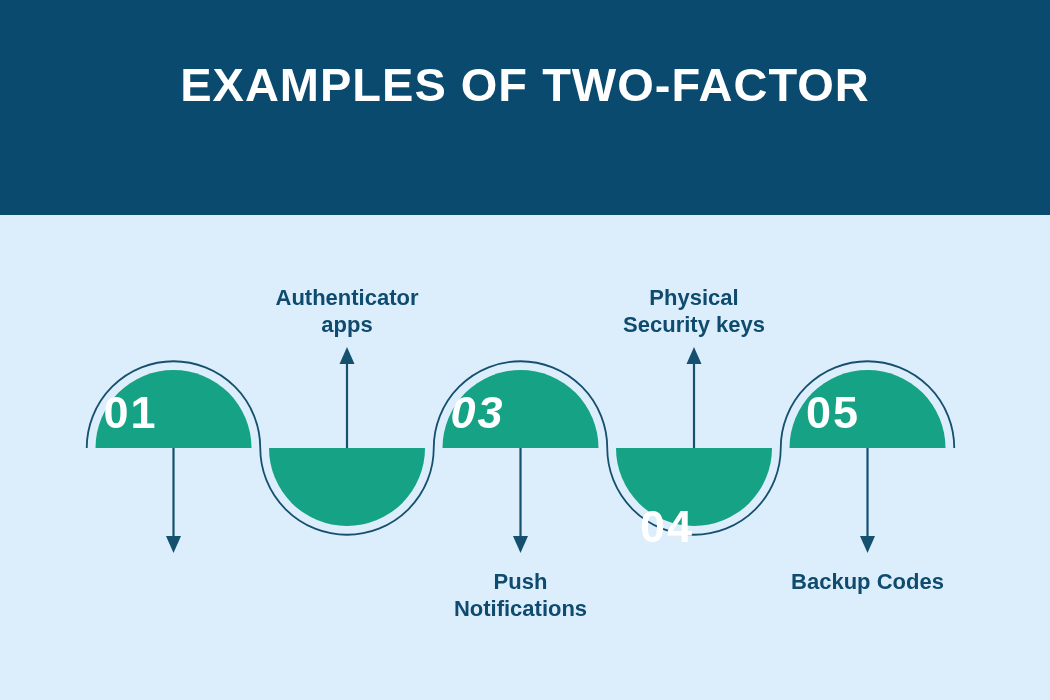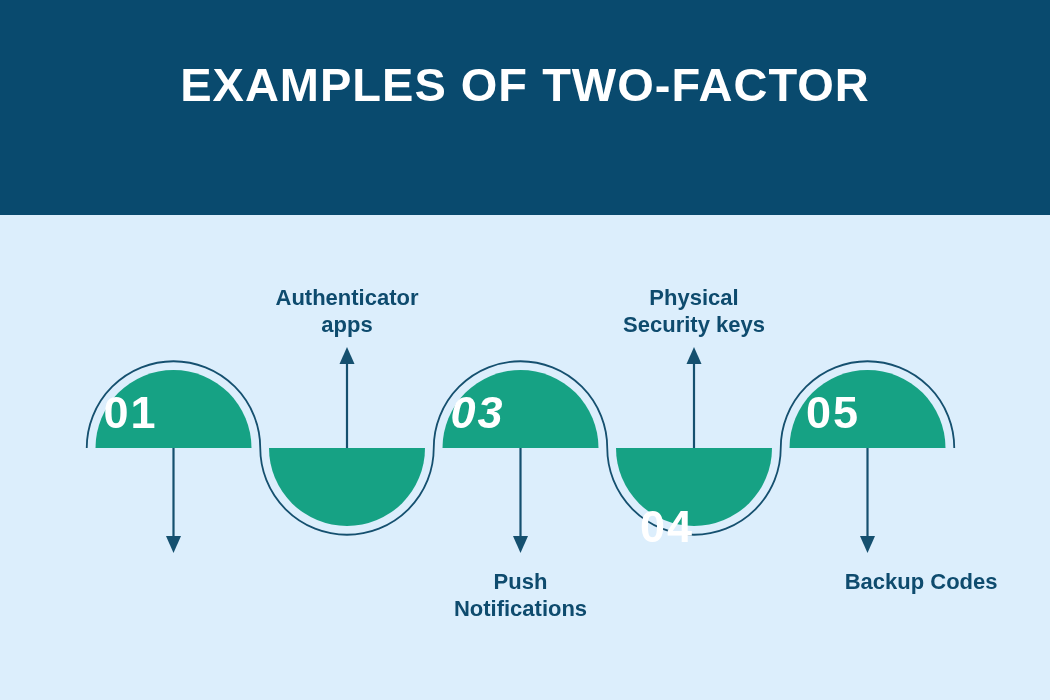--- a/index.html
+++ b/index.html
@@ -40,21 +40,21 @@
 
   .step-label{
     position:absolute;width:260px;text-align:center;
     color:var(--text_navy);font-size:22px;font-weight:bold;line-height:27px;
     white-space:pre-line;
   }
   .label-1{left:43.5px;top:568px;}
   .label-2{left:217px;top:284px;}
   .label-3{left:390.5px;top:568px;}
   .label-4{left:564px;top:284px;}
-  .label-5{left:737.5px;top:568px;text-align:right;}
+  .label-5{left:737.5px;top:568px;}
 </style>
 </head>
 <body>
 
 <div class="page">
 
   <div class="header">
     <div class="title">
       <div>EXAMPLES OF TWO-FACTOR</div>
     </div>

